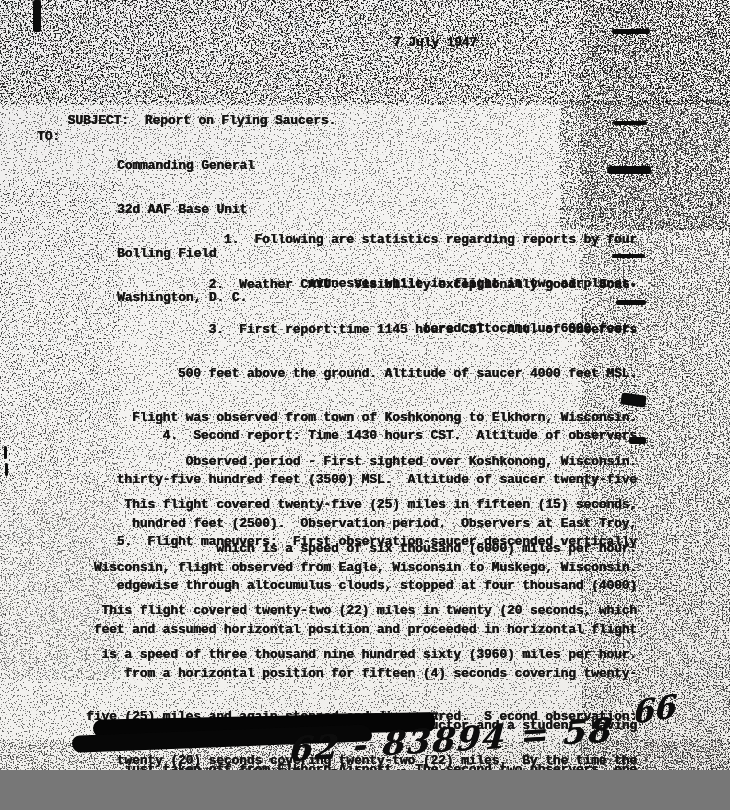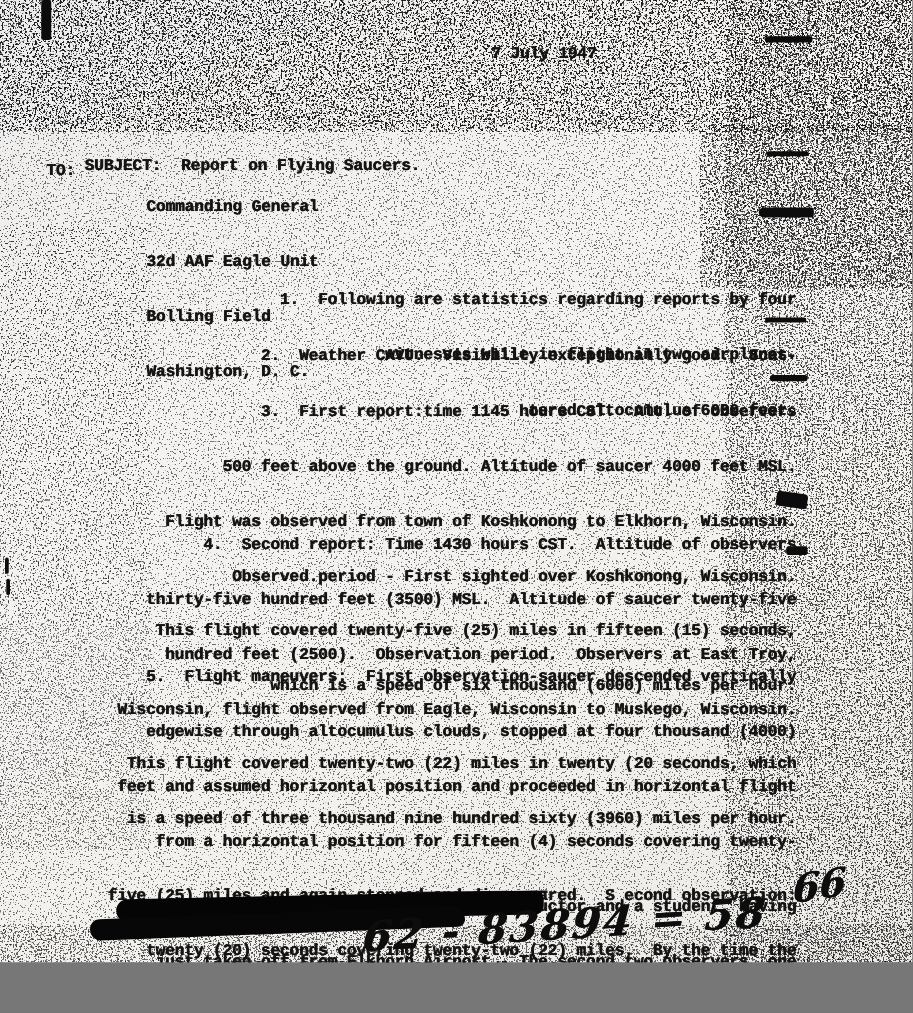--- a/index.html
+++ b/index.html
@@ -17,21 +17,21 @@
   .typed{
     white-space:pre;
     text-shadow:0.4px 0 0 rgba(10,10,10,.85), 0 0 0.6px rgba(20,20,20,.6);
     letter-spacing:-0.15px;
   }
   .para{position:absolute;left:37px;width:600px;text-align:right;}
   .line{white-space:pre;}
   .ind{padding-left:51px;}
   .addr{position:absolute;left:117px;top:130px;}
   .to-label{position:absolute;left:37px;top:130px;}
-  .subject{position:absolute;left:37px;top:111px;text-align:right;}
+  .subject{position:absolute;left:37px;top:99px;text-align:right;}
   .subject .lab{margin-right:16px;}
   .date{position:absolute;left:393px;top:36px;}
   
   .mark{position:absolute;background:#0c0c0c;border-radius:2px;}
   .redact{
     position:absolute;left:93px;top:716px;width:342px;height:19px;
     background:#050505;border-radius:9px 6px 7px 10px;
     transform:rotate(-1.2deg);
   }
   .redact2{
@@ -106,21 +106,21 @@
 
   <div class="date typed">7 July 1947</div>
 
   <div class="subject typed">
     <span class="lab">SUBJECT:</span><span>Report on Flying Saucers.</span>
   </div>
 
   <div class="to-label typed">TO:</div>
   <div class="addr typed">
     <div class="line">Commanding General</div>
-    <div class="line">32d AAF Eagle Unit</div>
+    <div class="line">32d AAF Base Unit</div>
     <div class="line">Bolling Field</div>
     <div class="line">Washington, D. C.</div>
   </div>
 
   <div class="para typed" style="top:204px;">
     <div class="line ind">1.  Following are statistics regarding reports by four</div>
     <div class="line">witnesses while in flight in two airplanes.</div>
   </div>
 
   <div class="para typed" style="top:249px;">

